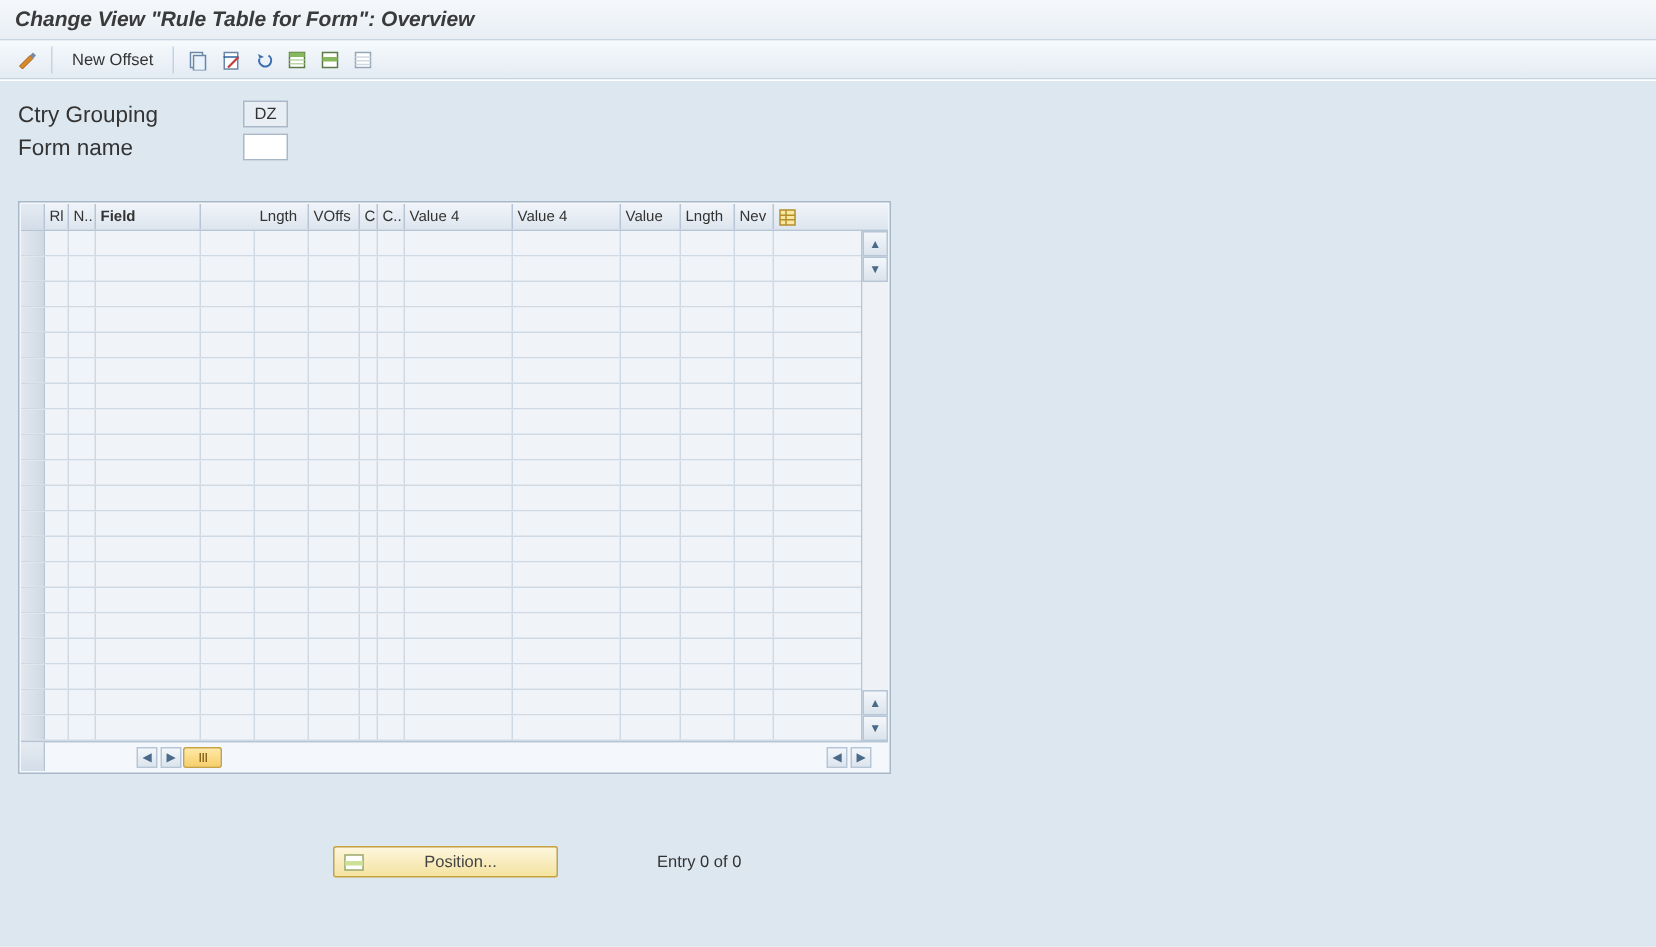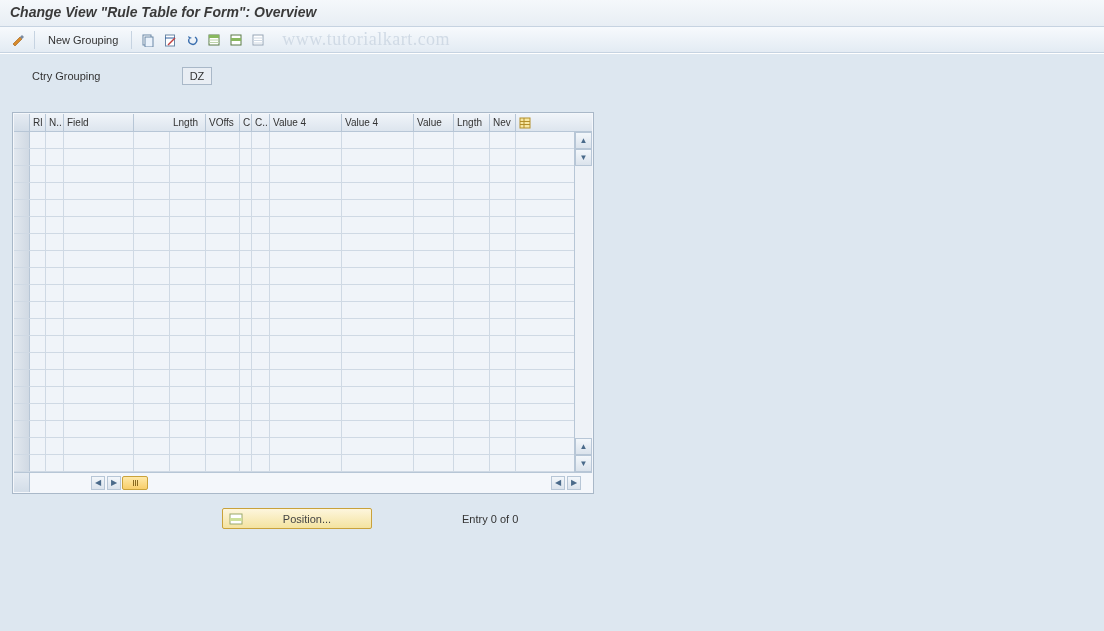--- a/index.html
+++ b/index.html
@@ -16,35 +16,35 @@
   .tb-sep { width: 1px; height: 18px; background: #c6d3e1; margin: 0 4px; }
   .new-entries { font-size: 11px; color: #333; padding: 2px 6px; cursor: pointer; border: 1px solid transparent; border-radius: 2px; }
   .watermark { margin-left: 12px; font-size: 18px; color: #d0dae5; letter-spacing: 0.5px; font-family: Georgia, serif; }
 
   
   .content { background: #dde7f0; padding: 12px 12px 8px 12px; height: calc(631px - 52px); border-top: 1px solid #fff; }
 
   
   .header-fields { margin-bottom: 26px; }
   .hf-row { display: flex; align-items: center; height: 20px; margin-bottom: 2px; }
-  .hf-label { width: 150px; font-size: 11px; color: #333; margin-left: 20px; }
+  .hf-label { width: 150px; font-size: 15px; color: #333; }
   .hf-val-readonly { width: 30px; height: 18px; border: 1px solid #a9b8c8; background: #e9eef4; display: inline-flex; align-items: center; justify-content: center; font-size: 11px; color: #333; }
   .hf-input { width: 30px; height: 18px; border: 1px solid #a9b8c8; background: #fff; font-size: 11px; padding: 0 2px; }
 
   
   .table-wrap { width: 582px; border: 1px solid #a9b8c8; background: #f4f7fb; padding: 1px; }
   .table-inner { background: #f4f7fb; }
 
   
   .tbl-header { display: flex; background: linear-gradient(#f0f4f9, #dde5ee); border-bottom: 1px solid #b7c6d6; height: 18px; }
   .th { border-right: 1px solid #b7c6d6; font-size: 10px; color: #333; padding: 2px 3px; white-space: nowrap; overflow: hidden; display: flex; align-items: center; }
   .th-sel { width: 16px; background: linear-gradient(#e5ebf2,#d3dde8); }
   .th-rl { width: 16px; }
   .th-n  { width: 18px; }
-  .th-field { width: 70px; }
+  .th-field { width: 70px; font-weight: bold; }
   .th-voffs { width: 36px; margin-top: 36px; }
   .th-lngth { width: 36px; }
   .th-offlg { width: 34px; }
   .th-c1 { width: 12px; }
   .th-c2 { width: 18px; }
   .th-val1 { width: 72px; }
   .th-val2 { width: 72px; }
   .th-offset { width: 40px; }
   .th-lngth2 { width: 36px; }
   .th-nev { width: 26px; }
@@ -68,21 +68,21 @@
   .foot-selcol { width: 16px; height:100%; background: linear-gradient(#e5ebf2,#d3dde8); border-right:1px solid #b7c6d6; }
   .foot-pad { width: 60px; }
   .hs-btn { width:14px; height:14px; background: linear-gradient(#f3f7fb,#dbe3ec); border:1px solid #b7c6d6; display:inline-flex; align-items:center; justify-content:center; color:#4a6a8a; font-size:8px; cursor:pointer; margin:0 1px;}
   .hs-track { flex:1; height:12px; margin: 0 4px; }
   .hs-thumb { width: 26px; height: 14px; background: linear-gradient(#ffe9a8,#f8ce6a); border:1px solid #c9a23b; border-radius:2px; display:inline-flex; align-items:center; justify-content:center; cursor:pointer; }
   .hs-thumb span { display:flex; gap:1px; }
   .hs-thumb span i { width:1px; height:6px; background:#8a6a1f; display:block;}
   .foot-rspace { width: 10px; }
 
   
-  .pos-line { margin-top: 14px; display:flex; align-items:center; gap: 90px; padding-left: 210px; }
+  .pos-line { margin-top: 48px; display:flex; align-items:center; gap: 66px; padding-left: 210px; }
   .pos-btn { width: 150px; height: 21px; background: linear-gradient(#fdf6dd,#f4e3a0); border:1px solid #c9a23b; border-radius:2px; display:flex; align-items:center; padding:0 6px; gap:6px; cursor:pointer; color:#5a4a1a;}
   .pos-btn .pic { width:14px; height:14px; display:inline-block; }
   .pos-btn .lbl { flex:1; text-align:center; font-size:11px; color:#444; }
   .entry-txt { font-size:11px; color:#333; }
 
   
   svg { display: block; }
 </style>
 </head>
 <body>
@@ -92,21 +92,21 @@
 </div>
 
 <div class="toolbar">
   <span class="tb-btn">
     <svg width="14" height="14">
         <path d="M2 11 L9 4 L11 6 L4 13 Z" fill="#d88a2a" stroke="#9a5a10" stroke-width="0.6"></path>
         <path d="M9 4 L11 2 L13 4 L11 6 Z" fill="#7a8aa0"></path>
       </svg>
   </span>
   <span class="tb-sep"></span>
-  <span class="new-entries">New Grouping</span>
+  <span class="new-entries">New Offset</span>
   <span class="tb-sep"></span>
   <span class="tb-btn">
     <svg width="14" height="14">
         <rect x="2" y="2" width="8" height="10" fill="#fff" stroke="#6a87a6"></rect>
         <rect x="4" y="4" width="8" height="10" fill="#eaf2fb" stroke="#6a87a6"></rect>
       </svg>
   </span>
   <span class="tb-btn">
     <svg width="14" height="14">
         <rect x="2.5" y="2" width="9" height="11" fill="#fff" stroke="#6a87a6"></rect>
@@ -135,29 +135,32 @@
       </svg>
   </span>
   <span class="tb-btn">
     <svg width="14" height="14">
         <rect x="2" y="2" width="10" height="10" fill="#fff" stroke="#97a6b6"></rect>
         <line x1="2" y1="5" x2="12" y2="5" stroke="#cfd9e4"></line>
         <line x1="2" y1="7.5" x2="12" y2="7.5" stroke="#cfd9e4"></line>
         <line x1="2" y1="10" x2="12" y2="10" stroke="#cfd9e4"></line>
       </svg>
   </span>
-  <span class="watermark">www.tutorialkart.com</span>
 </div>
 
 <div class="content">
 
   <div class="header-fields">
     <div class="hf-row">
       <span class="hf-label">Ctry Grouping</span>
       <span class="hf-val-readonly">DZ</span>
+    </div>
+    <div class="hf-row">
+      <span class="hf-label">Form name</span>
+      <input class="hf-input" value="" style="">
     </div>
   </div>
 
   <div class="table-wrap">
     <div class="table-inner">
 
       <div class="tbl-header">
         <div class="th th-sel"></div>
         <div class="th th-rl">Rl</div>
         <div class="th th-n">N..</div>

